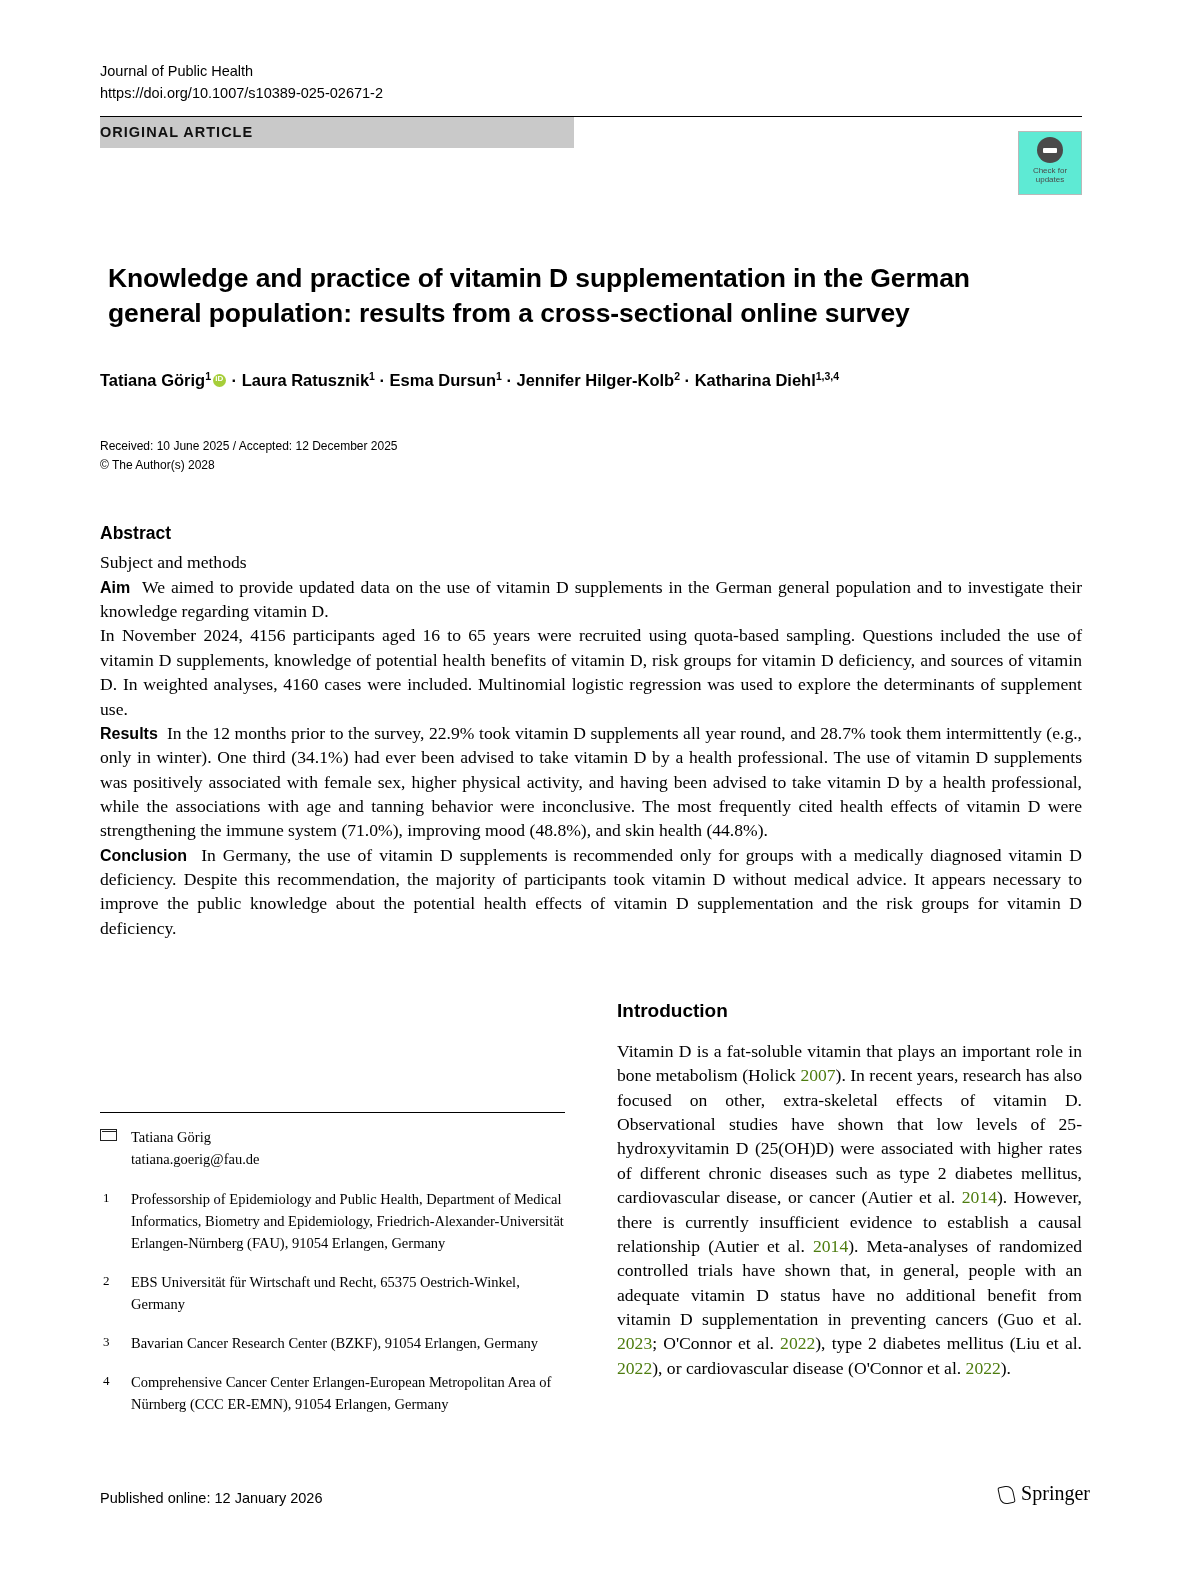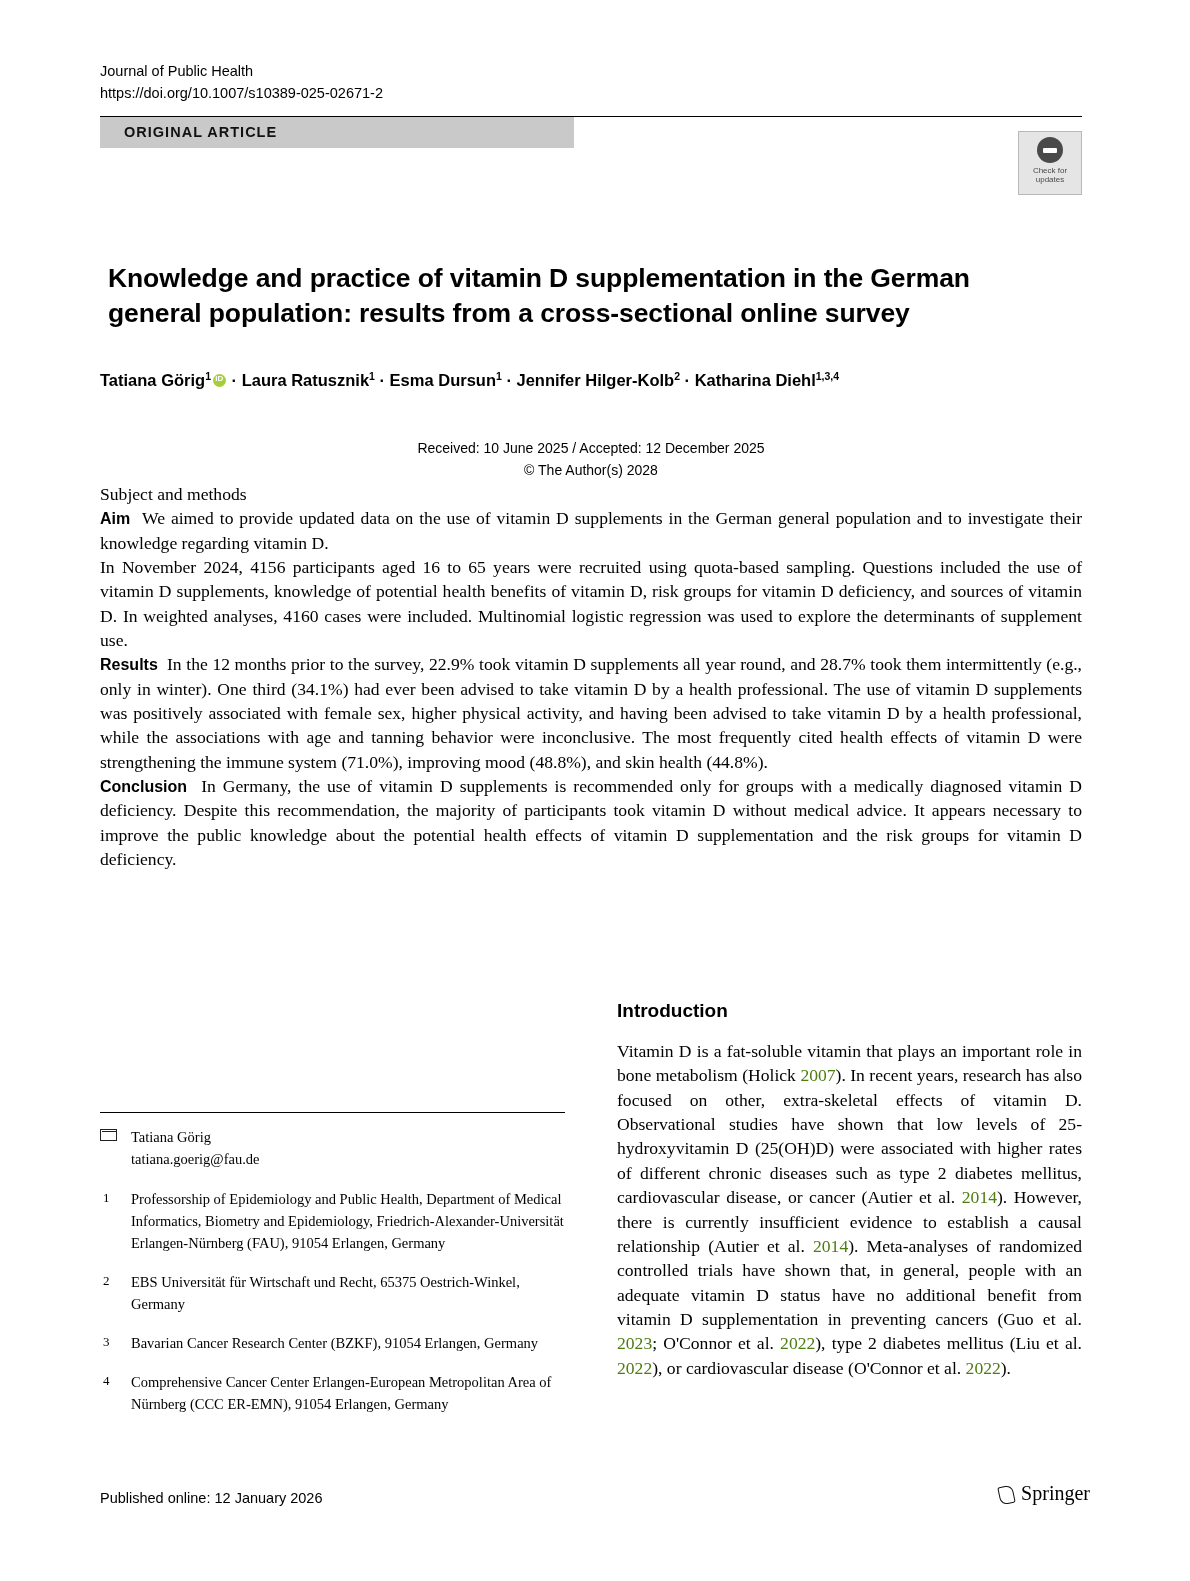--- a/index.html
+++ b/index.html
@@ -46,42 +46,42 @@
     align-items: flex-start;
     justify-content: space-between;
     margin-top: 0;
   }
   .badge {
     background: #c9c9c9;
     width: 474px;
     height: 31px;
     display: flex;
     align-items: center;
-    padding-left: 24px;
+    padding-left: 0;
     box-sizing: border-box;
   }
   .badge span {
     font-family: "Liberation Sans", sans-serif;
     font-size: 14.5px;
     letter-spacing: 0.07em;
     font-weight: 600;
     color: #111;
   }
   .checkmark {
     width: 64px;
     height: 64px;
     border: 1px solid #b9b9b9;
     box-sizing: border-box;
     display: flex;
     flex-direction: column;
     align-items: center;
     justify-content: flex-start;
     padding-top: 5px;
     margin-top: 14px;
-    background: #e5e5e5;
+    background: #5eead4;
   }
   .checkmark .circ {
     width: 26px;
     height: 26px;
     border-radius: 50%;
     background: #4a4a4a;
     position: relative;
   }
   .checkmark .circ:after {
     content: "";
@@ -132,24 +132,23 @@
     left: 2.3px; top: -0.5px;
     font-size: 8px;
     color: #fff;
     font-family: "Liberation Sans", sans-serif;
     font-weight: bold;
   }
   .sep { font-weight: bold; }
 
   .received {
     font-family: "Liberation Sans", sans-serif;
-    font-size: 14px;
+    font-size: 12px;
     line-height: 1.6;
     margin-top: 45px;
-    text-align: center;
   }
 
   
   h2.sec {
     font-family: "Liberation Sans", sans-serif;
     font-size: 17.5px;
     font-weight: bold;
     margin: 48px 0 6px 0;
   }
   .abs {
@@ -302,20 +301,21 @@
 
     <div class="authors">
       <span>Tatiana Görig<sup>1</sup></span><span class="orcid"></span><span class="sep"> · </span><span>Laura Ratusznik<sup>1</sup></span><span class="sep"> · </span><span>Esma Dursun<sup>1</sup></span><span class="sep"> · </span><span>Jennifer Hilger-Kolb<sup>2</sup></span><span class="sep"> · </span><span>Katharina Diehl<sup>1,3,4</sup></span>
     </div>
 
     <div class="received">
       <div>Received: 10 June 2025 / Accepted: 12 December 2025</div>
       <div>© The Author(s) 2028</div>
     </div>
 
+    <h2 class="sec">Abstract</h2>
 
     <div class="abs">
       <p>
         <span>Subject and methods</span>
       </p>
       <p>
         <span class="lbl">Aim</span>&nbsp;&nbsp;<span>We aimed to provide updated data on the use of vitamin D supplements in the German general population and to investigate their knowledge regarding vitamin D.</span>
       </p>
       <p>
         <span>In November 2024, 4156 participants aged 16 to 65 years were recruited using quota-based sampling. Questions included the use of vitamin D supplements, knowledge of potential health benefits of vitamin D, risk groups for vitamin D deficiency, and sources of vitamin D. In weighted analyses, 4160 cases were included. Multinomial logistic regression was used to explore the determinants of supplement use.</span>

